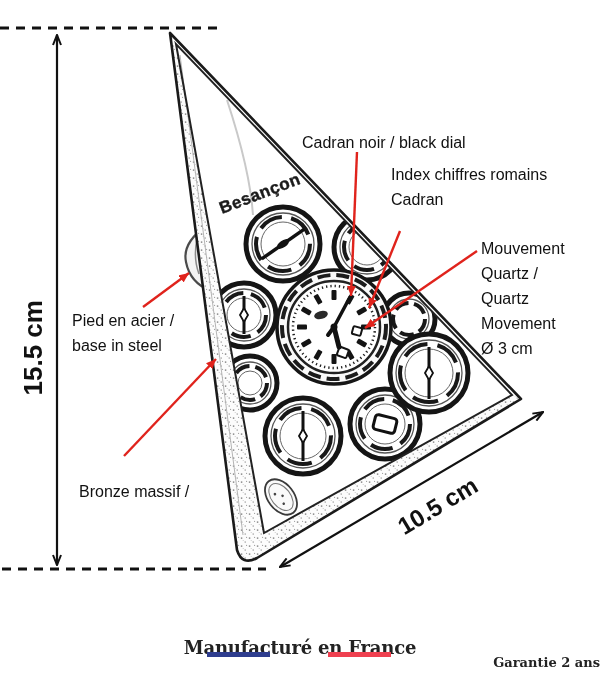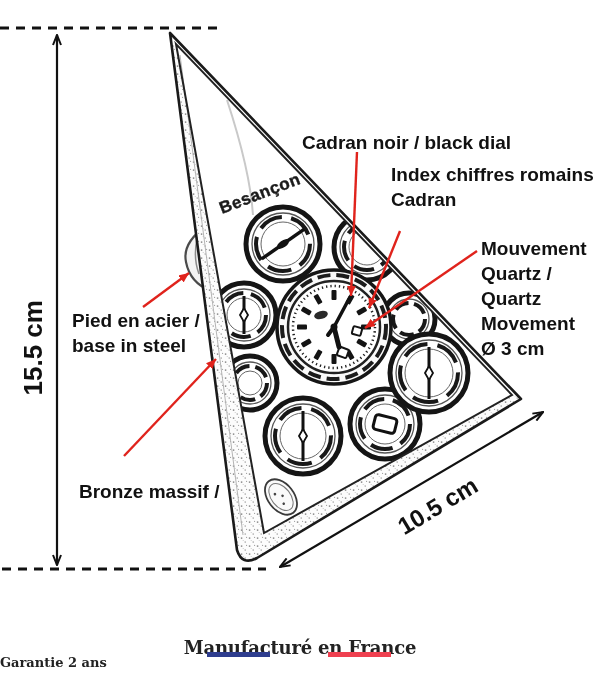--- a/index.html
+++ b/index.html
@@ -8,42 +8,42 @@
     --flag-blue:#2e3d8e;
     --flag-red:#ef4050;
   }
   html,body{margin:0;padding:0;background:#ffffff;}
   .stage{
     position:relative;width:600px;height:687px;background:#ffffff;
     overflow:hidden;font-family:"Liberation Sans",sans-serif;color:var(--ink);
   }
   svg.sketch{position:absolute;left:0;top:0;}
   .ann{
-    position:absolute;font-weight:700;font-size:19px;line-height:25px;
+    position:absolute;font-weight:400;font-size:16px;line-height:25px;
     color:var(--ink);white-space:nowrap;letter-spacing:0px;
   }
   .dim-label{
     position:absolute;font-weight:700;color:var(--ink);
     text-align:center;white-space:nowrap;
   }
   .dim-label.height{
     left:-13px;top:334px;width:92px;font-size:26px;
     transform:rotate(-90deg);
   }
   .dim-label.width{
     left:388px;top:492px;width:100px;font-size:24px;
     transform:rotate(-31deg);
   }
   .badge-title{
     position:absolute;left:0;right:0;top:628px;text-align:center;
     font-family:"DejaVu Serif",serif;font-weight:700;font-size:18px;
     letter-spacing:-0.2px;color:#222;white-space:nowrap;margin-top:9px;
   }
   .badge-sub{
-    position:absolute;left:0;right:0;top:655px;text-align:left;
+    position:absolute;left:0;right:0;top:655px;text-align:right;
     font-family:"DejaVu Serif",serif;font-weight:700;font-size:13px;
     color:#222;white-space:nowrap;
   }
   .bar{position:absolute;height:5px;width:63px;top:652px;}
   .bar.blue{left:207px;background:var(--flag-blue);}
   .bar.red{left:328px;background:var(--flag-red);}
 </style>
 </head>
 <body>
 

